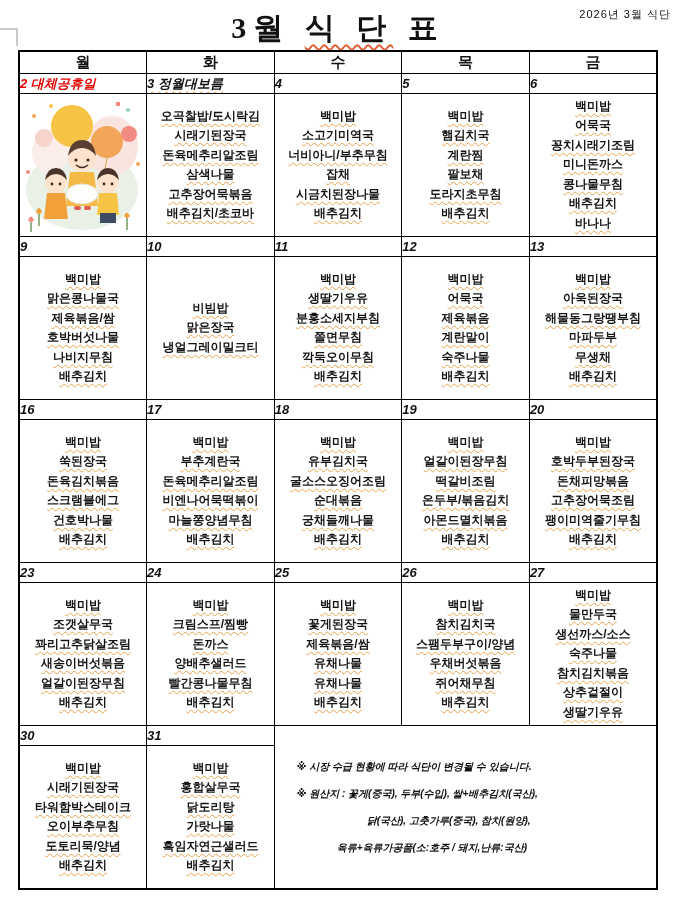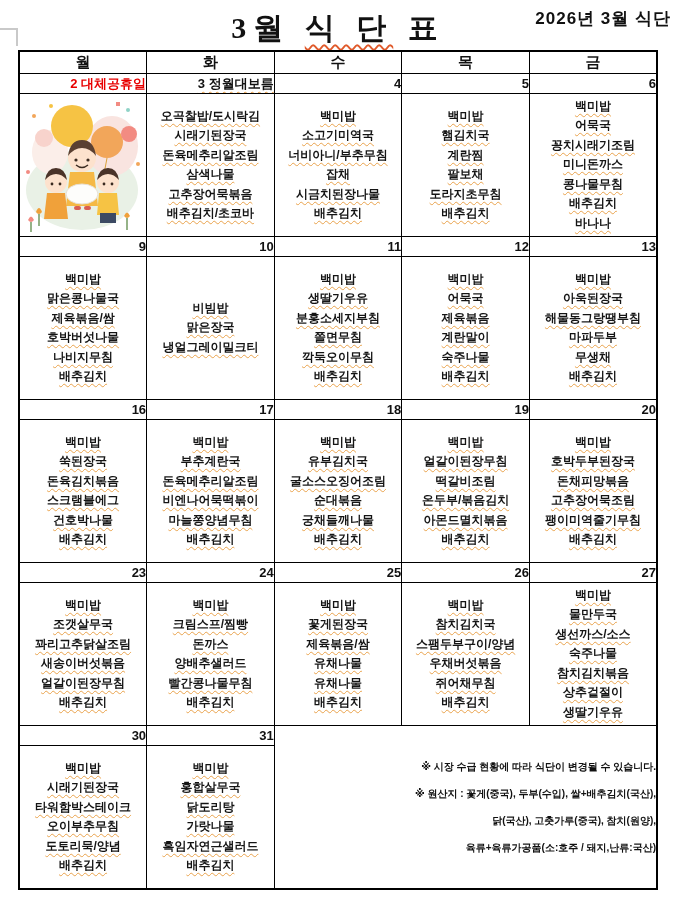--- a/index.html
+++ b/index.html
@@ -8,39 +8,39 @@
     font-family:"Liberation Sans","DejaVu Sans",sans-serif;color:#111;
     overflow:hidden;
   }
   
   .scan-artifact{
     position:absolute;left:0;top:28px;width:16px;height:16px;
     border-right:2px solid #c9c9c9;border-top:2px solid #c9c9c9;
   }
   .doc-label{
     position:absolute;top:7px;right:5px;
-    font-size:17px;font-weight:bold;letter-spacing:1px;white-space:nowrap;
+    font-size:11px;font-weight:normal;letter-spacing:1px;white-space:nowrap;
   }
   .page-title{
     position:absolute;top:8px;left:0;width:100%;text-align:center;
     font-family:"Liberation Serif","DejaVu Serif",serif;
     font-size:30px;font-weight:bold;letter-spacing:7px;white-space:nowrap;
   }
   .page-title .marked{
     text-decoration:underline wavy #e05a2b;
     text-decoration-thickness:2px;text-underline-offset:6px;text-align:center;
   }
   table.cal{
     position:absolute;left:18px;top:50px;width:640px;
     border-collapse:collapse;table-layout:fixed;background:#fff;
   }
   table.cal th,table.cal td{border:1.6px solid #000;padding:0;overflow:hidden;}
   table.cal{border:2px solid #000;}
   th.day-header{height:21px;font-size:15px;font-weight:bold;text-align:center;}
-  tr.date-row td{height:19px;font-size:13px;font-weight:bold;text-align:right;vertical-align:middle;white-space:nowrap;}
+  tr.date-row td{height:19px;font-size:13px;font-weight:bold;text-align:left;vertical-align:middle;white-space:nowrap;font-style:italic;}
   td.date-cell.red{color:#e80000;}
   td.date-cell .sq{
     text-decoration:underline wavy #e89a3c;
     text-decoration-thickness:1px;text-underline-offset:3px;
   }
   tr.menu-row td{height:142px;}
   td.menu-cell{text-align:center;vertical-align:middle;padding:1px 0;}
   .menu-item{
     display:block;font-size:12px;font-weight:bold;line-height:19.5px;
     color:#141414;white-space:nowrap;

